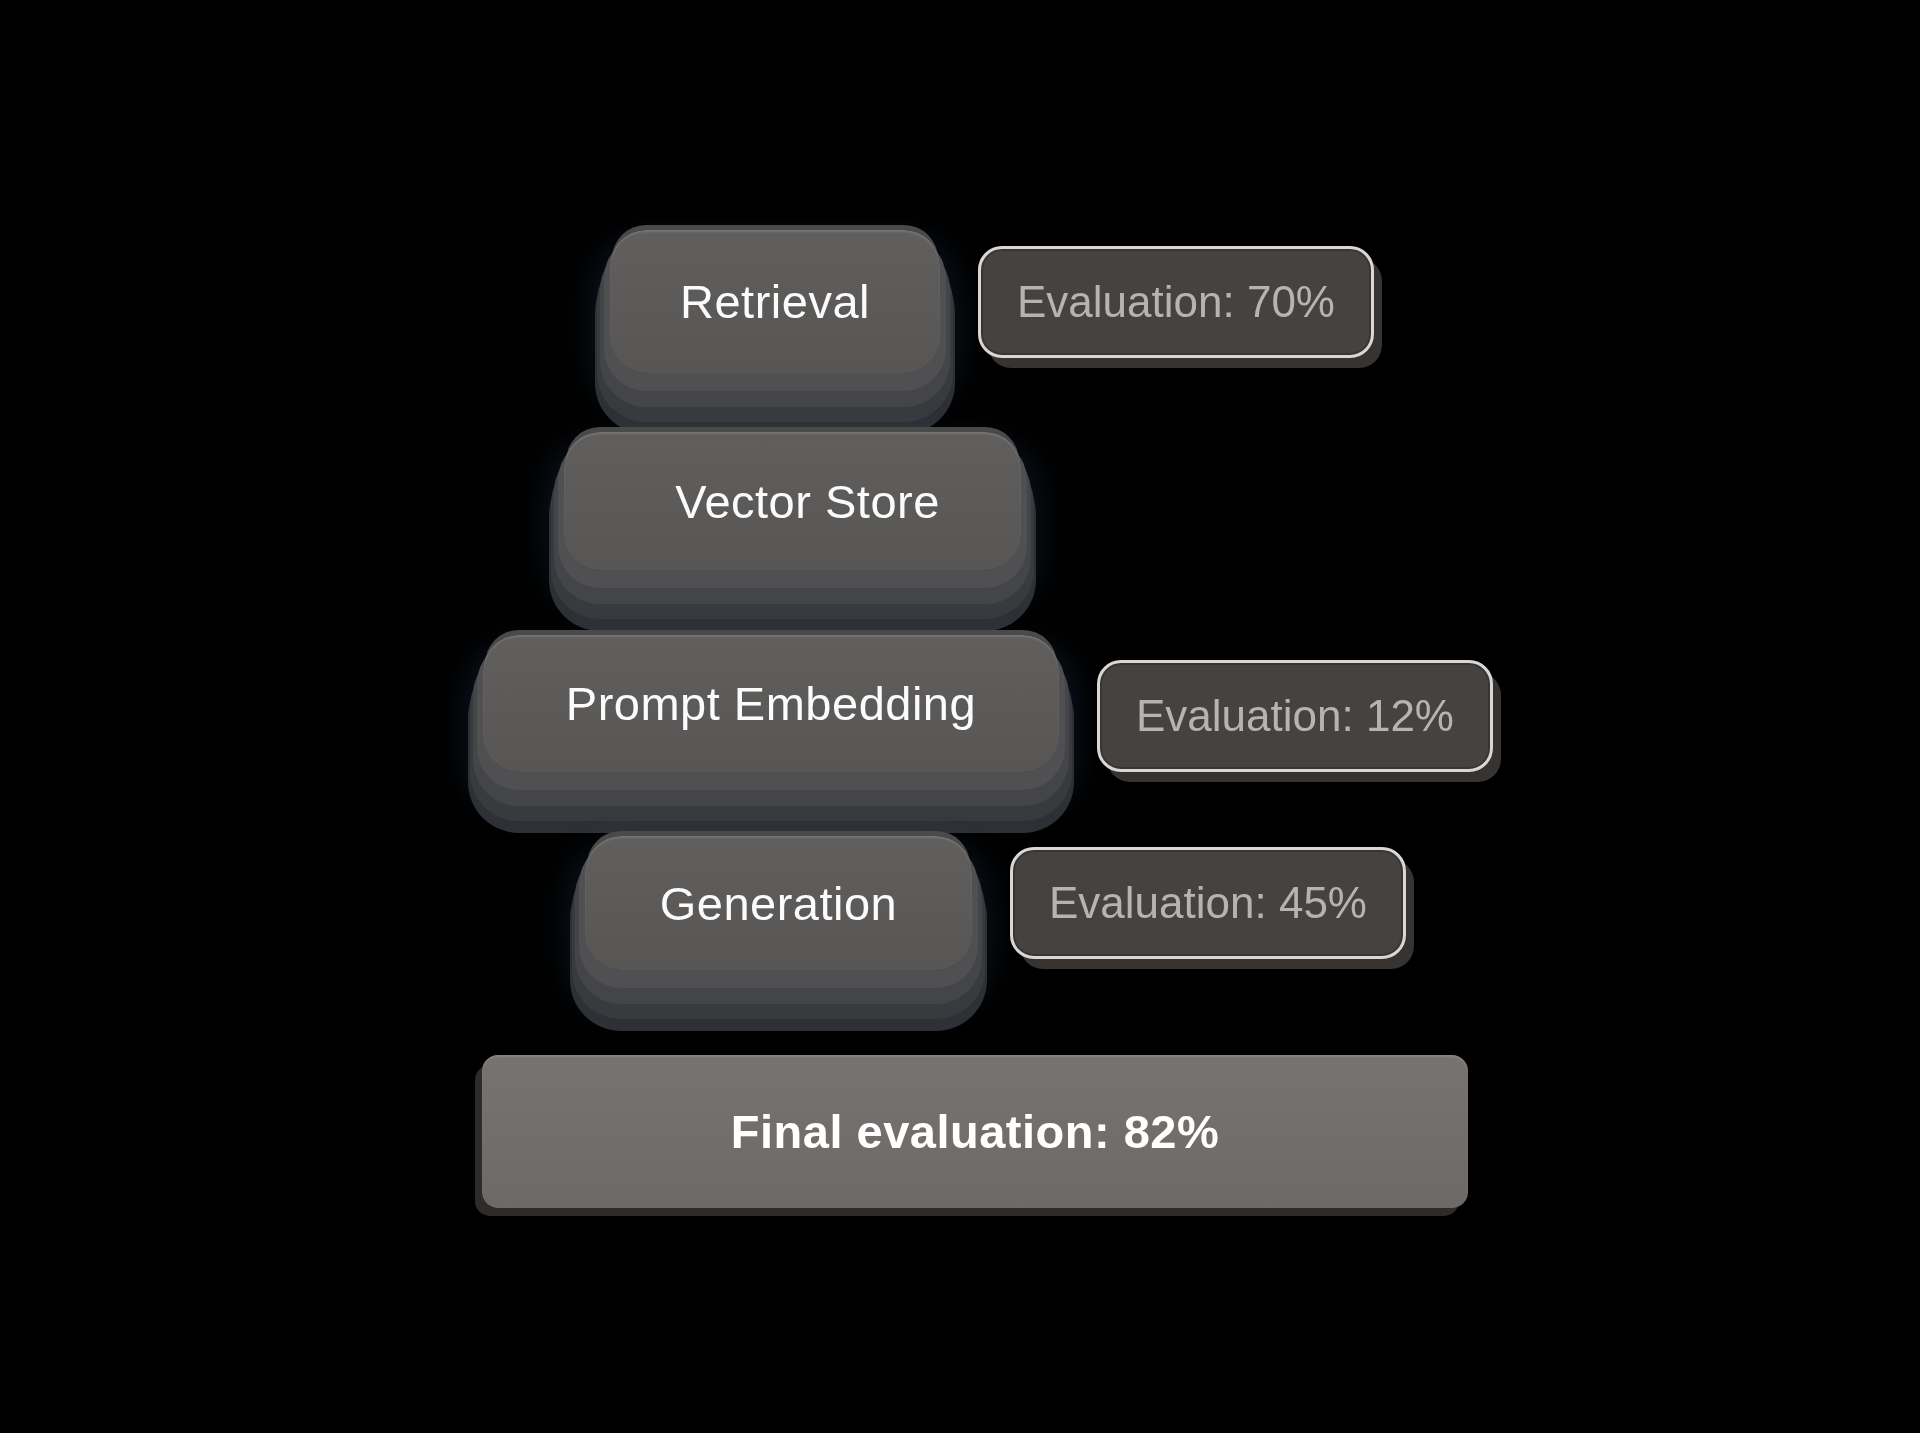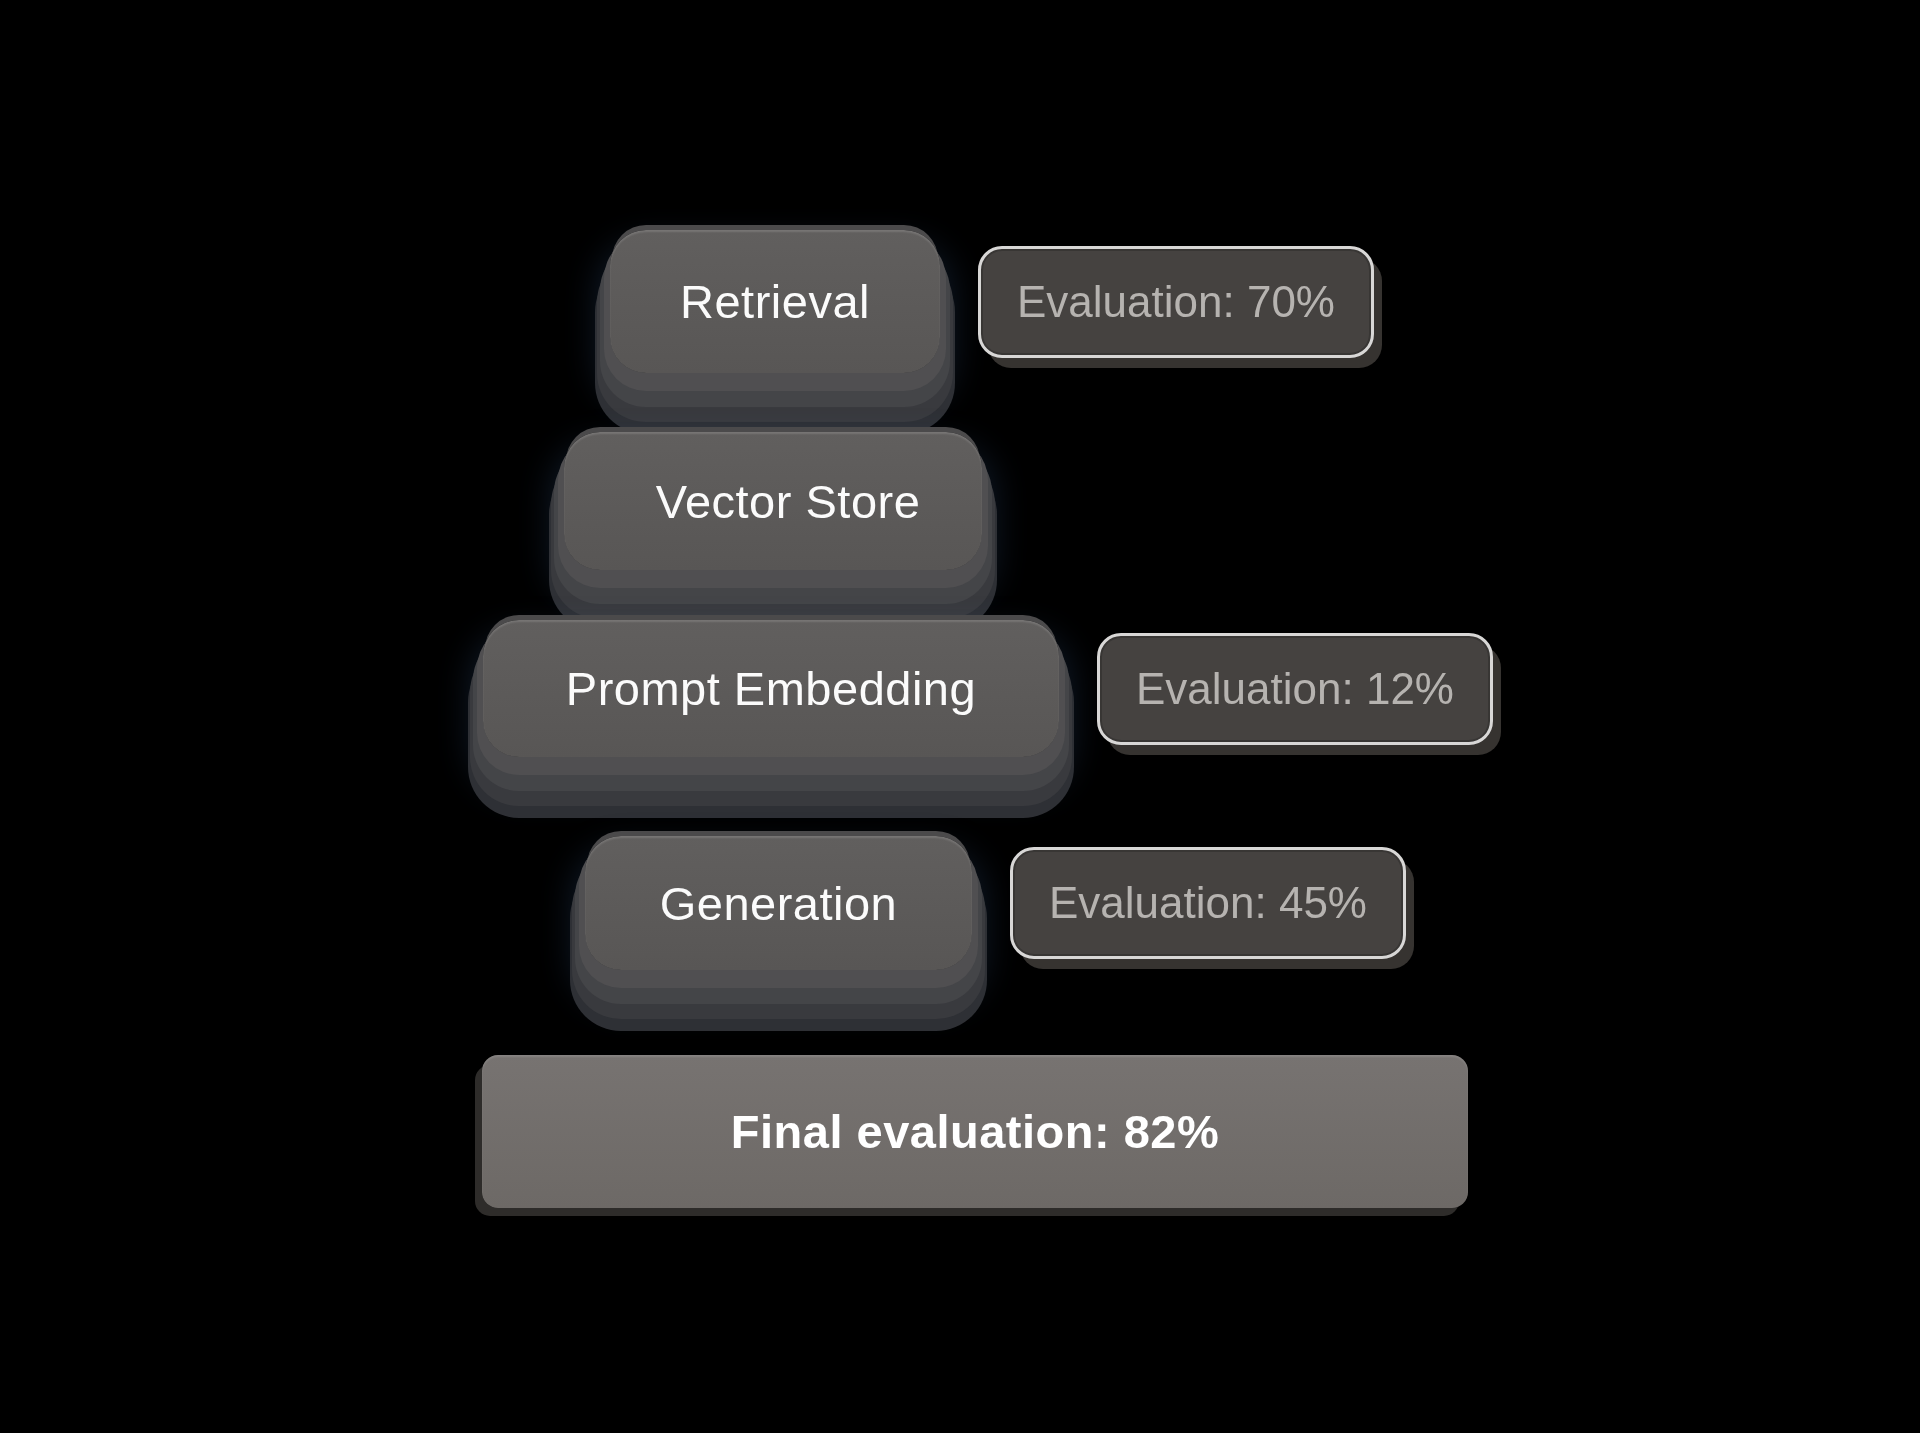--- a/index.html
+++ b/index.html
@@ -59,22 +59,22 @@
     box-sizing: border-box;
     white-space: nowrap;
     box-shadow:
       9px 11px 0 -1px #363330,
       inset 0 0 0 2px rgba(25, 25, 25, 0.3);
   }
   
   .row-1 { left: 598px; top: 230px; height: 143px; }
   .row-1 .pill { width: 330px; height: 143px; }
   .row-2 { left: 552px; top: 432px; height: 138px; }
-  .row-2 .pill { width: 418px; height: 138px; padding-left: 30px; }
-  .row-3 { left: 471px; top: 620px; height: 137px; }
+  .row-2 .pill { width: 457px; height: 138px; padding-left: 30px; }
+  .row-3 { left: 471px; top: 635px; height: 137px; align-items: flex-end; }
   .row-3 .pill { width: 576px; height: 137px; }
   .row-4 { left: 573px; top: 836px; height: 134px; }
   .row-4 .pill { width: 387px; height: 134px; }
   
   .final-bar {
     position: absolute;
     left: 470px;
     top: 1055px;
     width: 986px;
     height: 153px;

